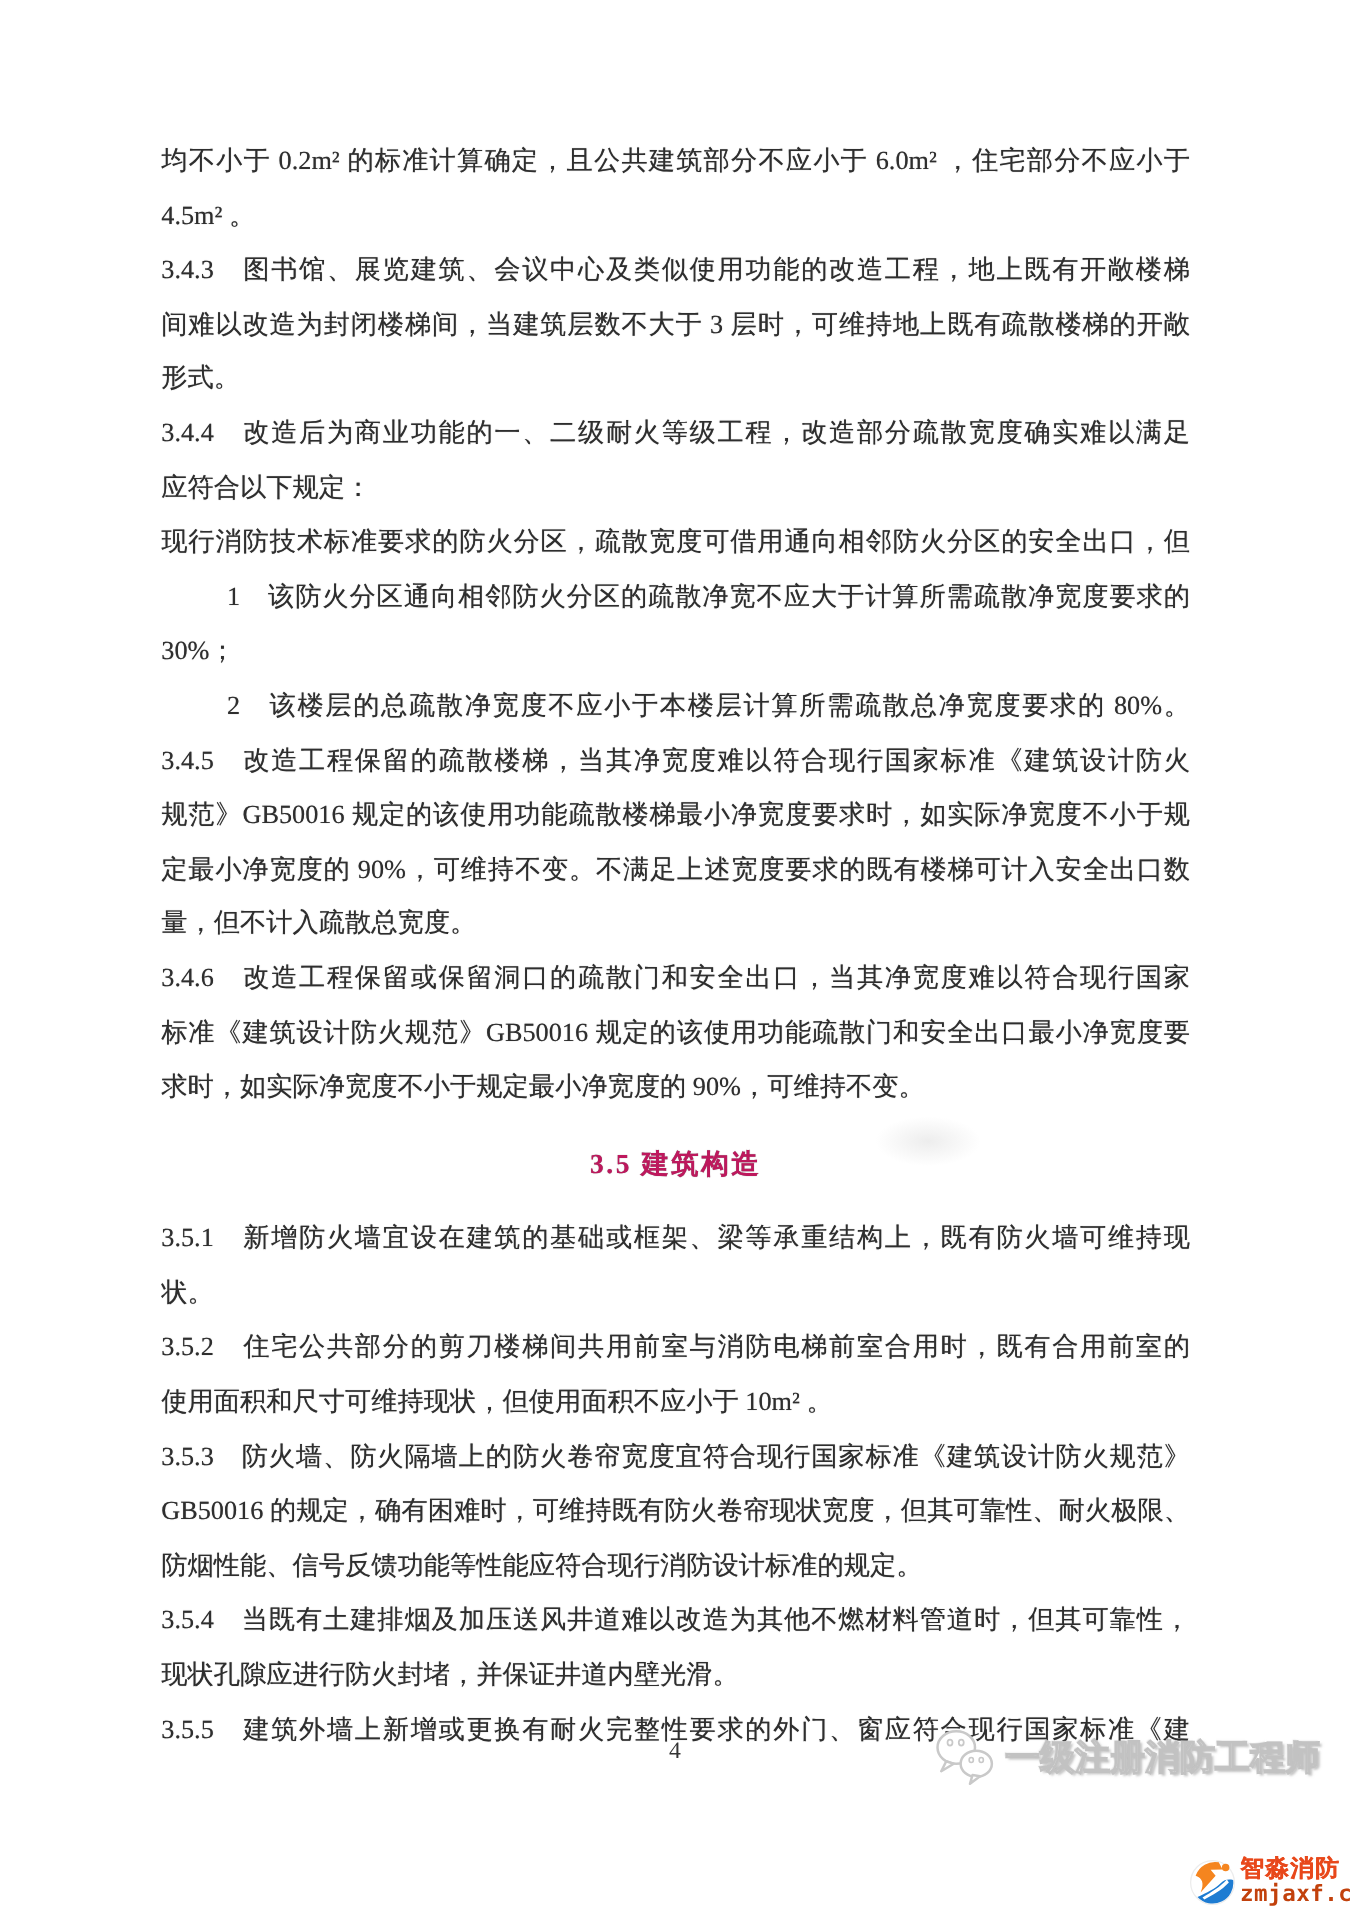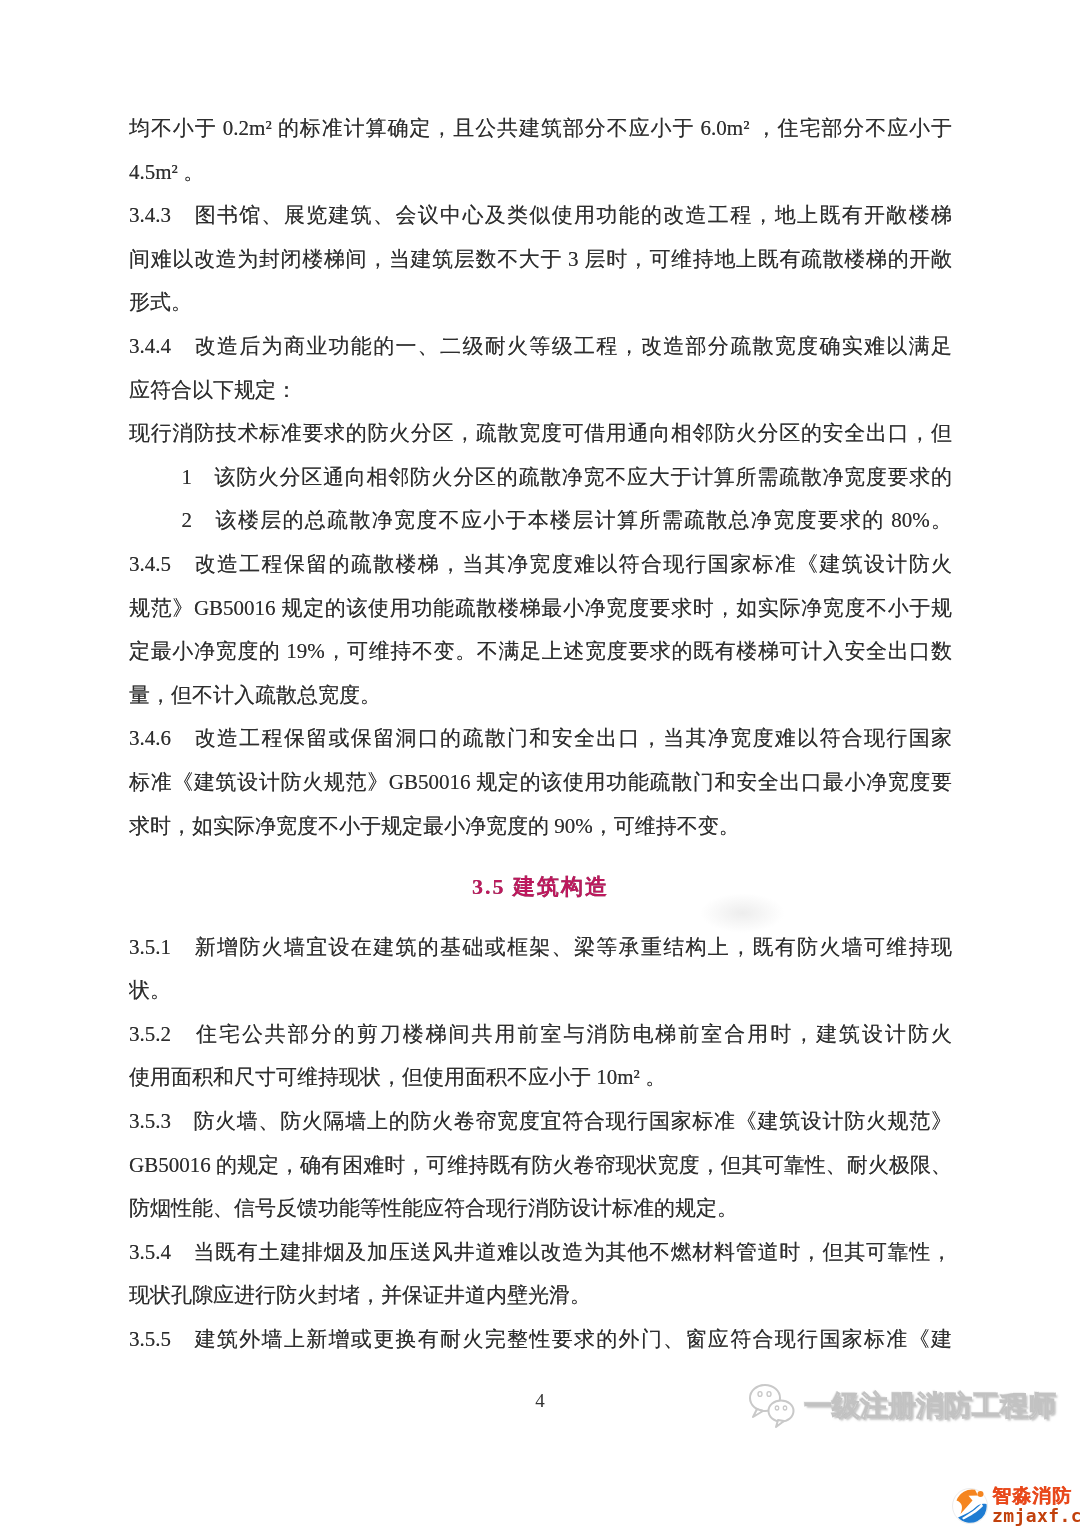--- a/index.html
+++ b/index.html
@@ -75,32 +75,33 @@
   <div class="content" id="doc-content">
       <div class="line">均不小于 0.2m² 的标准计算确定，且公共建筑部分不应小于 6.0m² ，住宅部分不应小于</div>
       <div class="line last">4.5m² 。</div>
       <div class="line">3.4.3　图书馆、展览建筑、会议中心及类似使用功能的改造工程，地上既有开敞楼梯</div>
       <div class="line">间难以改造为封闭楼梯间，当建筑层数不大于 3 层时，可维持地上既有疏散楼梯的开敞</div>
       <div class="line last">形式。</div>
       <div class="line">3.4.4　改造后为商业功能的一、二级耐火等级工程，改造部分疏散宽度确实难以满足</div>
       <div class="line last">应符合以下规定：</div>
       <div class="line">现行消防技术标准要求的防火分区，疏散宽度可借用通向相邻防火分区的安全出口，但</div>
       <div class="line indent">1　该防火分区通向相邻防火分区的疏散净宽不应大于计算所需疏散净宽度要求的</div>
+      <div class="line last">30%；</div>
       <div class="line indent">2　该楼层的总疏散净宽度不应小于本楼层计算所需疏散总净宽度要求的 80%。</div>
       <div class="line">3.4.5　改造工程保留的疏散楼梯，当其净宽度难以符合现行国家标准《建筑设计防火</div>
       <div class="line">规范》GB50016 规定的该使用功能疏散楼梯最小净宽度要求时，如实际净宽度不小于规</div>
-      <div class="line">定最小净宽度的 19%，可维持不变。不满足上述宽度要求的既有楼梯可计入安全出口数</div>
+      <div class="line">定最小净宽度的 90%，可维持不变。不满足上述宽度要求的既有楼梯可计入安全出口数</div>
       <div class="line last">量，但不计入疏散总宽度。</div>
       <div class="line">3.4.6　改造工程保留或保留洞口的疏散门和安全出口，当其净宽度难以符合现行国家</div>
       <div class="line">标准《建筑设计防火规范》GB50016 规定的该使用功能疏散门和安全出口最小净宽度要</div>
       <div class="line last">求时，如实际净宽度不小于规定最小净宽度的 90%，可维持不变。</div>
       <div class="heading">3.5 建筑构造</div>
       <div class="line">3.5.1　新增防火墙宜设在建筑的基础或框架、梁等承重结构上，既有防火墙可维持现</div>
       <div class="line last">状。</div>
-      <div class="line">3.5.2　住宅公共部分的剪刀楼梯间共用前室与消防电梯前室合用时，建筑设计防火</div>
+      <div class="line">3.5.2　住宅公共部分的剪刀楼梯间共用前室与消防电梯前室合用时，既有合用前室的</div>
       <div class="line last">使用面积和尺寸可维持现状，但使用面积不应小于 10m² 。</div>
       <div class="line">3.5.3　防火墙、防火隔墙上的防火卷帘宽度宜符合现行国家标准《建筑设计防火规范》</div>
       <div class="line">GB50016 的规定，确有困难时，可维持既有防火卷帘现状宽度，但其可靠性、耐火极限、</div>
       <div class="line last">防烟性能、信号反馈功能等性能应符合现行消防设计标准的规定。</div>
       <div class="line">3.5.4　当既有土建排烟及加压送风井道难以改造为其他不燃材料管道时，但其可靠性，</div>
       <div class="line last">现状孔隙应进行防火封堵，并保证井道内壁光滑。</div>
       <div class="line">3.5.5　建筑外墙上新增或更换有耐火完整性要求的外门、窗应符合现行国家标准《建</div>
     </div>
 
   <div class="smudge"></div>

